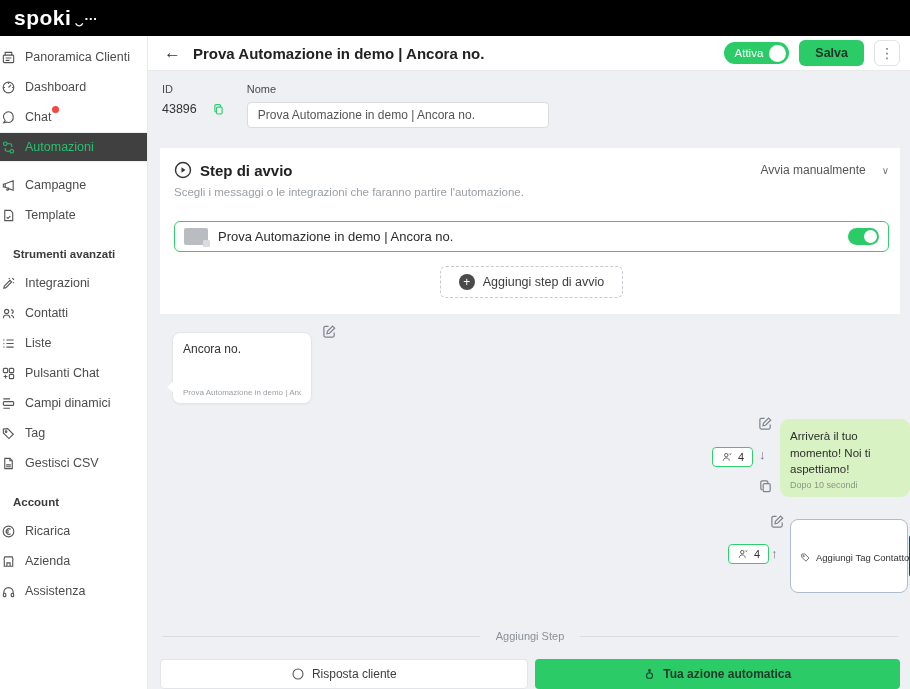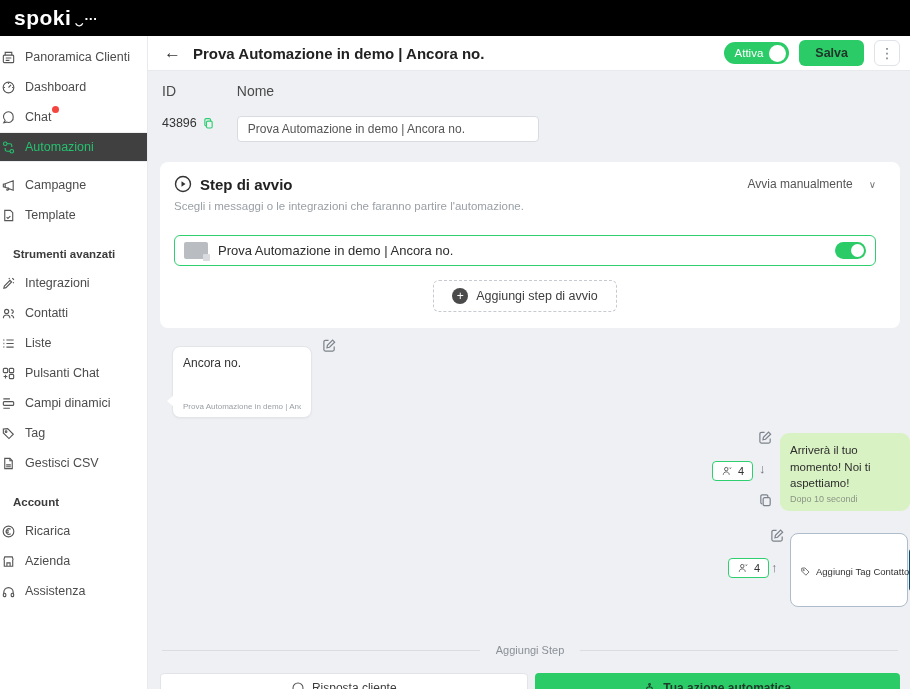--- a/index.html
+++ b/index.html
@@ -37,28 +37,28 @@
   .pill-toggle { height:22px; border-radius:11px; background:#2bcb67; color:#fff; font-size:11.5px;
     display:flex; align-items:center; padding:0 3px 0 11px; gap:6px; cursor:pointer; }
   .pill-knob { width:17px; height:17px; border-radius:50%; background:#fff; }
   .btn-save { margin-left:10px; height:26px; padding:0 16px; background:#2bcb67; border:none;
     border-radius:6px; font-size:12.5px; color:#20362a; font-weight:bold; cursor:pointer; }
   .btn-kebab { margin-left:10px; width:26px; height:26px; background:#fff; border:1px solid #dfe2e6;
     border-radius:6px; color:#6f7publicité680; font-size:14px; color:#6f7680; cursor:pointer; line-height:1; }
 
   .content { padding:12px 10px 0 12px; }
   .meta-row { display:flex; gap:22px; margin-bottom:20px; padding-left:2px; }
-  .meta-label { font-size:14px; color:#4a4a4a; margin-bottom:17px; }
-  .id-val { font-size:12.5px; color:#333; display:flex; align-items:center; gap:5px; }
+  .meta-label { font-size:11px; color:#4a4a4a; margin-bottom:7px; }
+  .id-val { font-size:12.5px; color:#333; display:flex; align-items:center; gap:15px; }
   .id-val svg { width:13px; height:13px; stroke:#2ecc71; fill:none; stroke-width:1.4; }
   .name-input { width:302px; height:26px; border:1px solid #d8dbdf; border-radius:4px;
     font-size:12px; color:#555; padding:0 10px; background:#fff; font-family:"Liberation Sans",sans-serif; }
 
   
-  .card { background:#fff; border-radius:8px; padding:13px 24px 16px 14px; }
+  .card { background:#fff; border-radius:0; padding:13px 11px 16px 14px; }
   .card-head { display:flex; align-items:center; }
   .play-ic { width:18px; height:18px; margin-right:8px; }
   .card-title { font-size:15px; font-weight:600; color:#222; flex:1; }
   .mode-dd { font-size:12px; color:#555; display:flex; align-items:center; gap:16px; cursor:pointer; }
   .chev { font-size:10px; color:#777; }
   .card-sub { font-size:11.5px; color:#9aa0a6; margin:7px 0 23px 0; }
   .trigger-row { height:31px; border:1px solid #2fcf70; border-radius:6px; background:#fff;
     display:flex; align-items:center; padding:0 9px; gap:10px; cursor:pointer; }
   .thumb { width:24px; height:17px; background:#b9bdc2; border-radius:2px; position:relative; }
   .thumb:after{ content:""; position:absolute; right:-2px; bottom:-2px; width:7px; height:7px; background:#d9dbde; border-radius:1px;}

